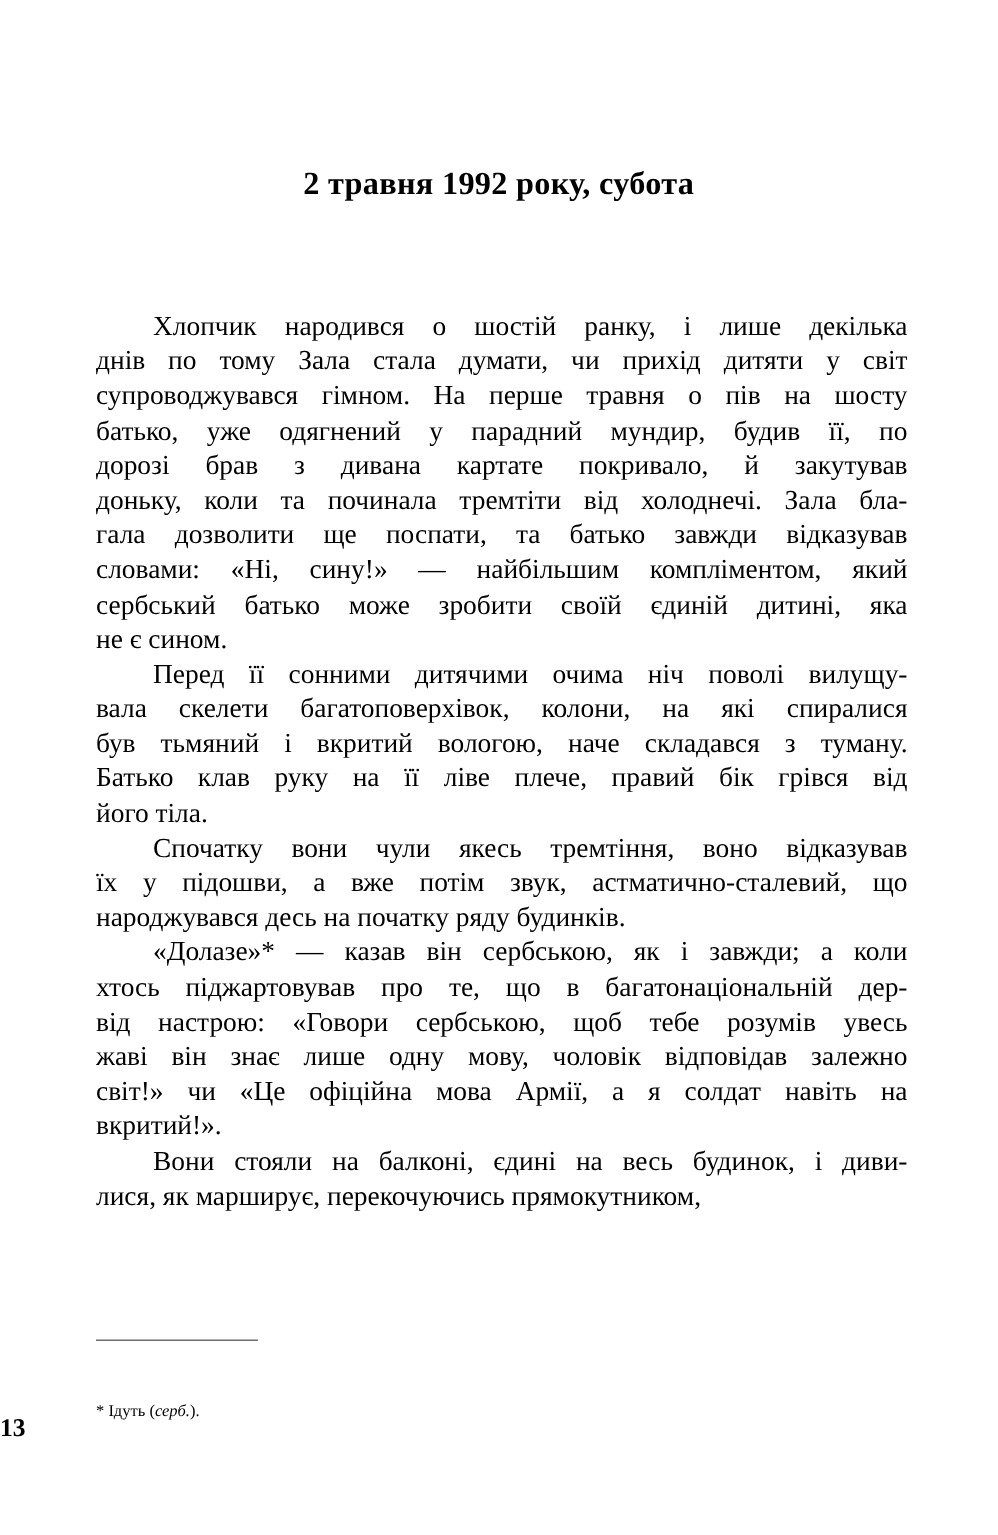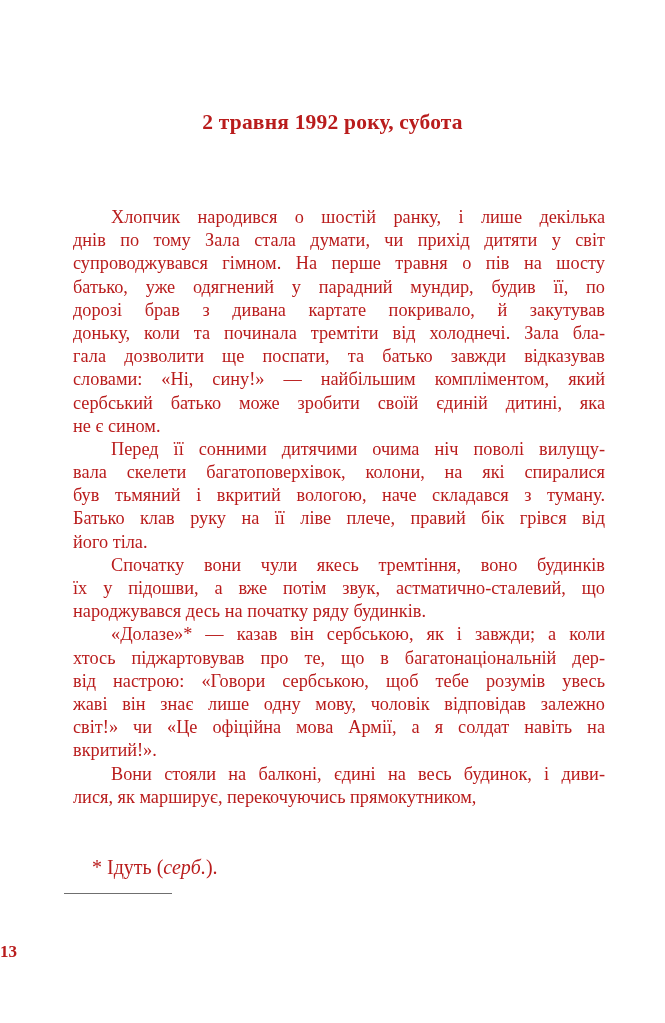--- a/index.html
+++ b/index.html
@@ -5,21 +5,21 @@
   html, body {
     margin: 0;
     padding: 0;
     background: #ffffff;
   }
   .page {
     position: relative;
     width: 665px;
     height: 1023px;
     background: #ffffff;
-    color: #b91c1c;
+    color: #000000;
     font-family: "Liberation Serif", "DejaVu Serif", serif;
     overflow: hidden;
   }
   .chapter-heading {
     position: absolute;
     top: 110px;
     left: 0;
     width: 665px;
     text-align: center;
     font-size: 21.5px;
@@ -38,43 +38,41 @@
     padding: 0;
   }
   .line {
     height: 23.2px;
     line-height: 23.2px;
     text-align: justify;
     text-align-last: justify;
     overflow: hidden;
     white-space: nowrap;
     white-space: normal;
-    margin-left: 9px;
   }
   .line.first {
     padding-left: 38px;
   }
   .line.last {
     text-align-last: left;
   }
   .footnote-rule {
     position: absolute;
     top: 893px;
     left: 64px;
     width: 108px;
     border-top: 1.5px solid #6f6f6f;
   }
   .footnote {
     position: absolute;
-    top: 857px;
+    top: 931px;
     left: 64px;
     width: 541px;
-    font-size: 20px;
+    font-size: 11px;
     line-height: 21px;
-    margin-left: 28px;
   }
   .footnote .fn-italic {
     font-style: italic;
   }
   .page-number {
     position: absolute;
     top: 942px;
     left: 0;
     width: 665px;
     text-align: left;
@@ -103,21 +101,21 @@
         <div class="line last">не є сином.</div>
       </div>
       <div class="para">
         <div class="line first">Перед її сонними дитячими очима ніч поволі вилущу-</div>
         <div class="line">вала скелети багатоповерхівок, колони, на які спиралися</div>
         <div class="line">був тьмяний і вкритий вологою, наче складався з туману.</div>
         <div class="line">Батько клав руку на її ліве плече, правий бік грівся від</div>
         <div class="line last">його тіла.</div>
       </div>
       <div class="para">
-        <div class="line first">Спочатку вони чули якесь тремтіння, воно будинків</div>
+        <div class="line first">Спочатку вони чули якесь тремтіння, воно відказував</div>
         <div class="line">їх у підошви, а вже потім звук, астматично-сталевий, що</div>
         <div class="line last">народжувався десь на початку ряду будинків.</div>
       </div>
       <div class="para">
         <div class="line first">«Долазе»* — казав він сербською, як і завжди; а коли</div>
         <div class="line">хтось піджартовував про те, що в багатонаціональній дер-</div>
         <div class="line">від настрою: «Говори сербською, щоб тебе розумів увесь</div>
         <div class="line">жаві він знає лише одну мову, чоловік відповідав залежно</div>
         <div class="line">світ!» чи «Це офіційна мова Армії, а я солдат навіть на</div>
         <div class="line last">вкритий!».</div>

